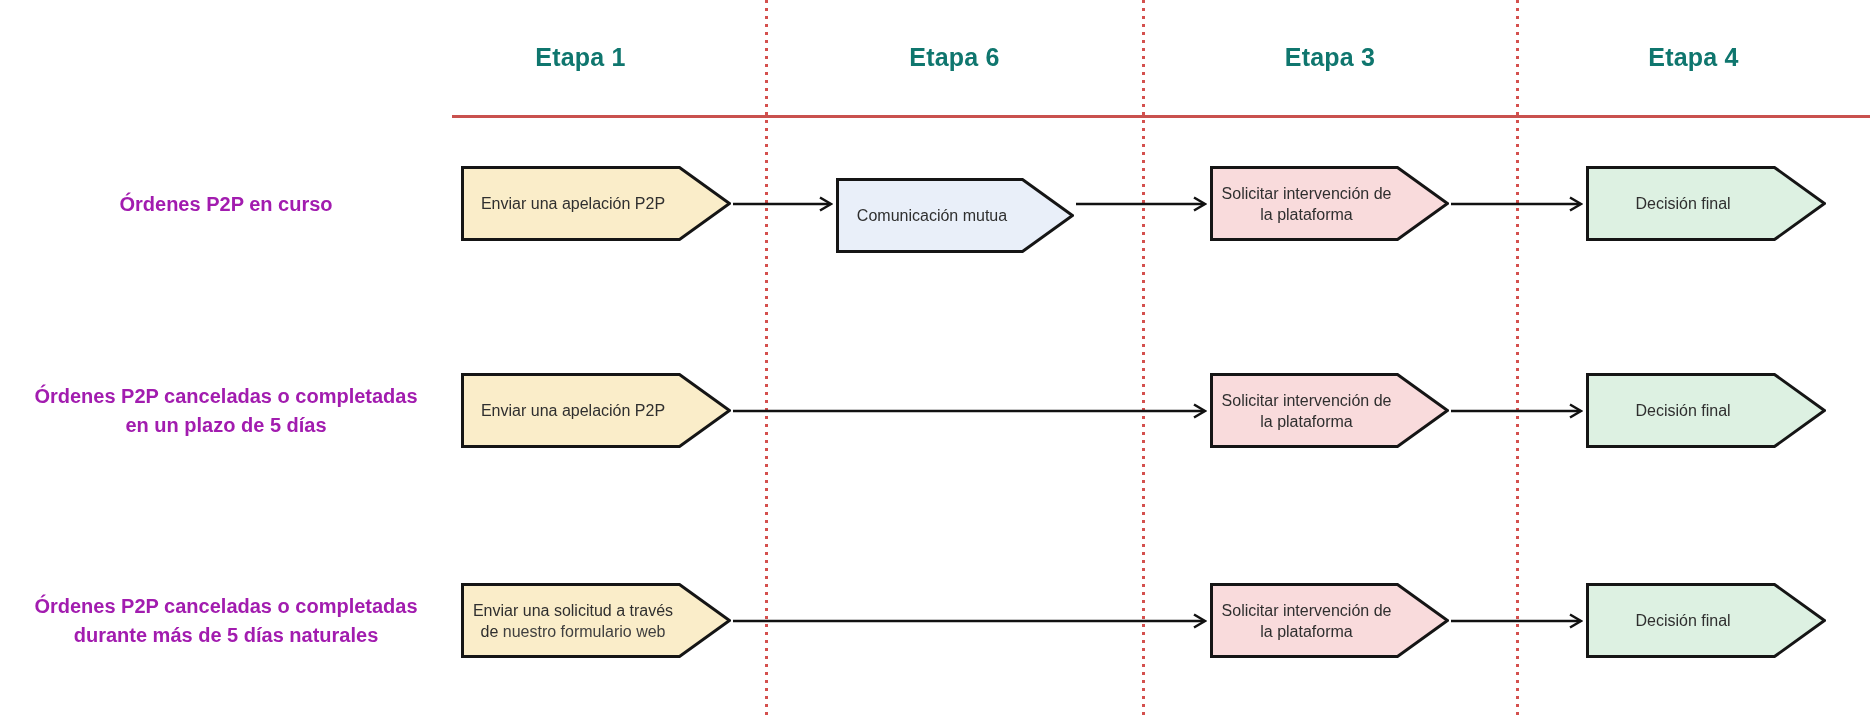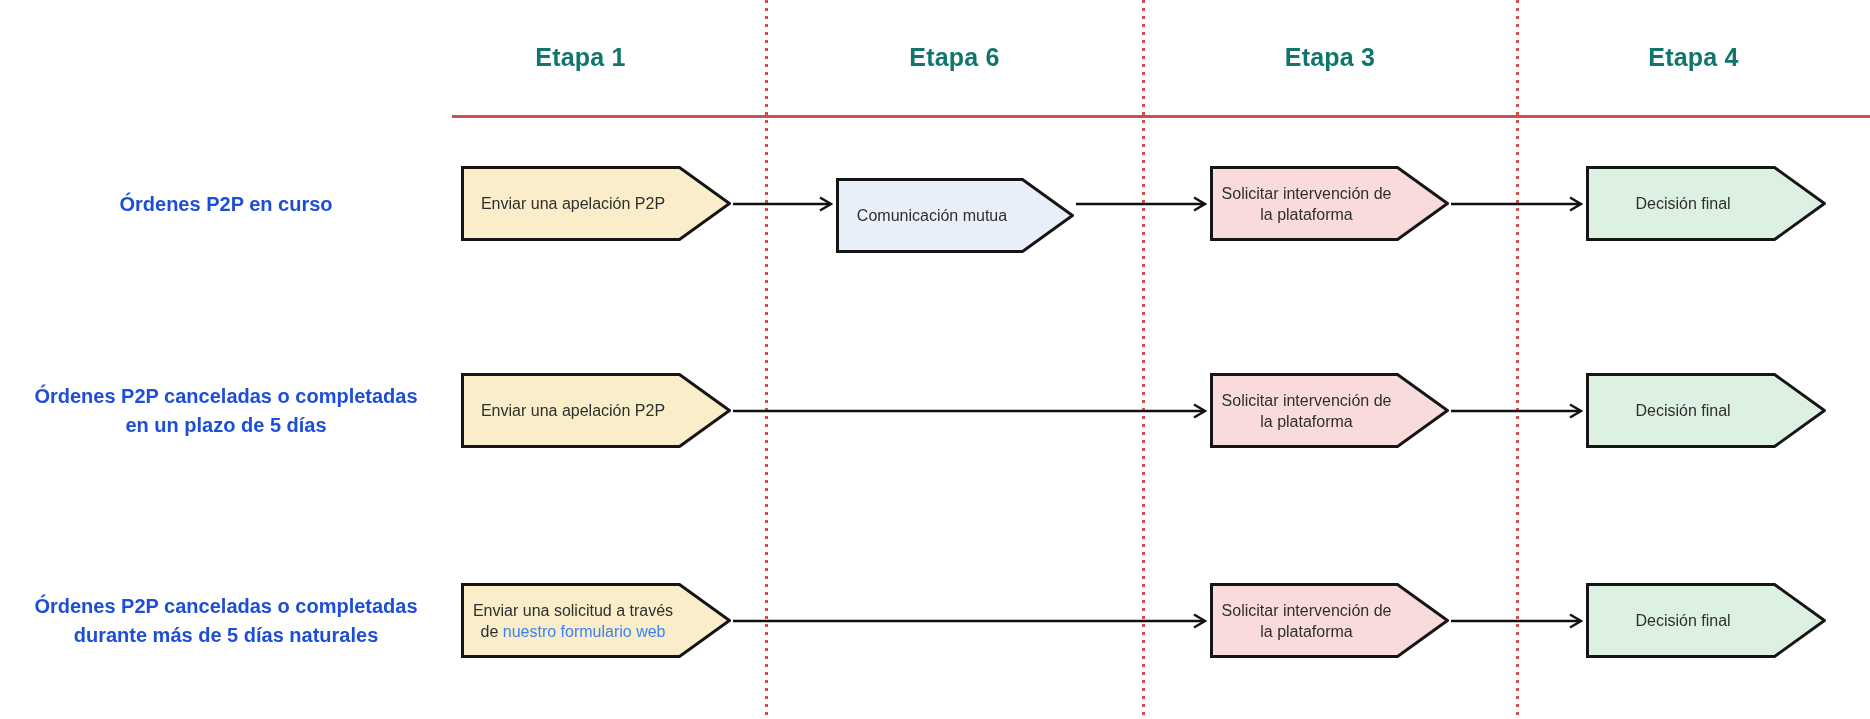--- a/index.html
+++ b/index.html
@@ -15,33 +15,33 @@
   
   .hline{position:absolute;left:452px;top:115px;width:1418px;height:3px;background:#c9514e;}
   
   .vdot{
     position:absolute;top:0;width:3px;height:719px;
     background:repeating-linear-gradient(to bottom,#d4504e 0 3px,transparent 3px 8px);
   }
   
   .row-label{
     position:absolute;left:0;width:452px;text-align:center;
-    font-weight:700;font-size:20px;line-height:29px;color:#1d4ed8;
+    font-weight:700;font-size:20px;line-height:29px;color:#a21caf;
   }
   .row-label .lline{white-space:nowrap;}
   
   .shape{position:absolute;height:75px;}
   .shape svg{position:absolute;left:0;top:0;}
   .shape .txt{
     position:absolute;left:8px;right:54px;top:0;bottom:0;
     display:flex;flex-direction:column;justify-content:center;align-items:center;
     font-size:16px;line-height:21px;color:#2f2f2f;text-align:center;
   }
   .shape .tline{white-space:nowrap;}
-  .link{color:#3b82f6;text-decoration:none;cursor:pointer;}
+  .link{color:#404040;text-decoration:none;cursor:pointer;}
   
   .arrow{position:absolute;height:20px;}
 </style>
 </head>
 <body>
 
 <div class="canvas">
 
   <div class="stage-h" style="left:395px;width:371px">Etapa 1</div>
   <div class="stage-h" style="left:766px;width:377px">Etapa 6</div>

